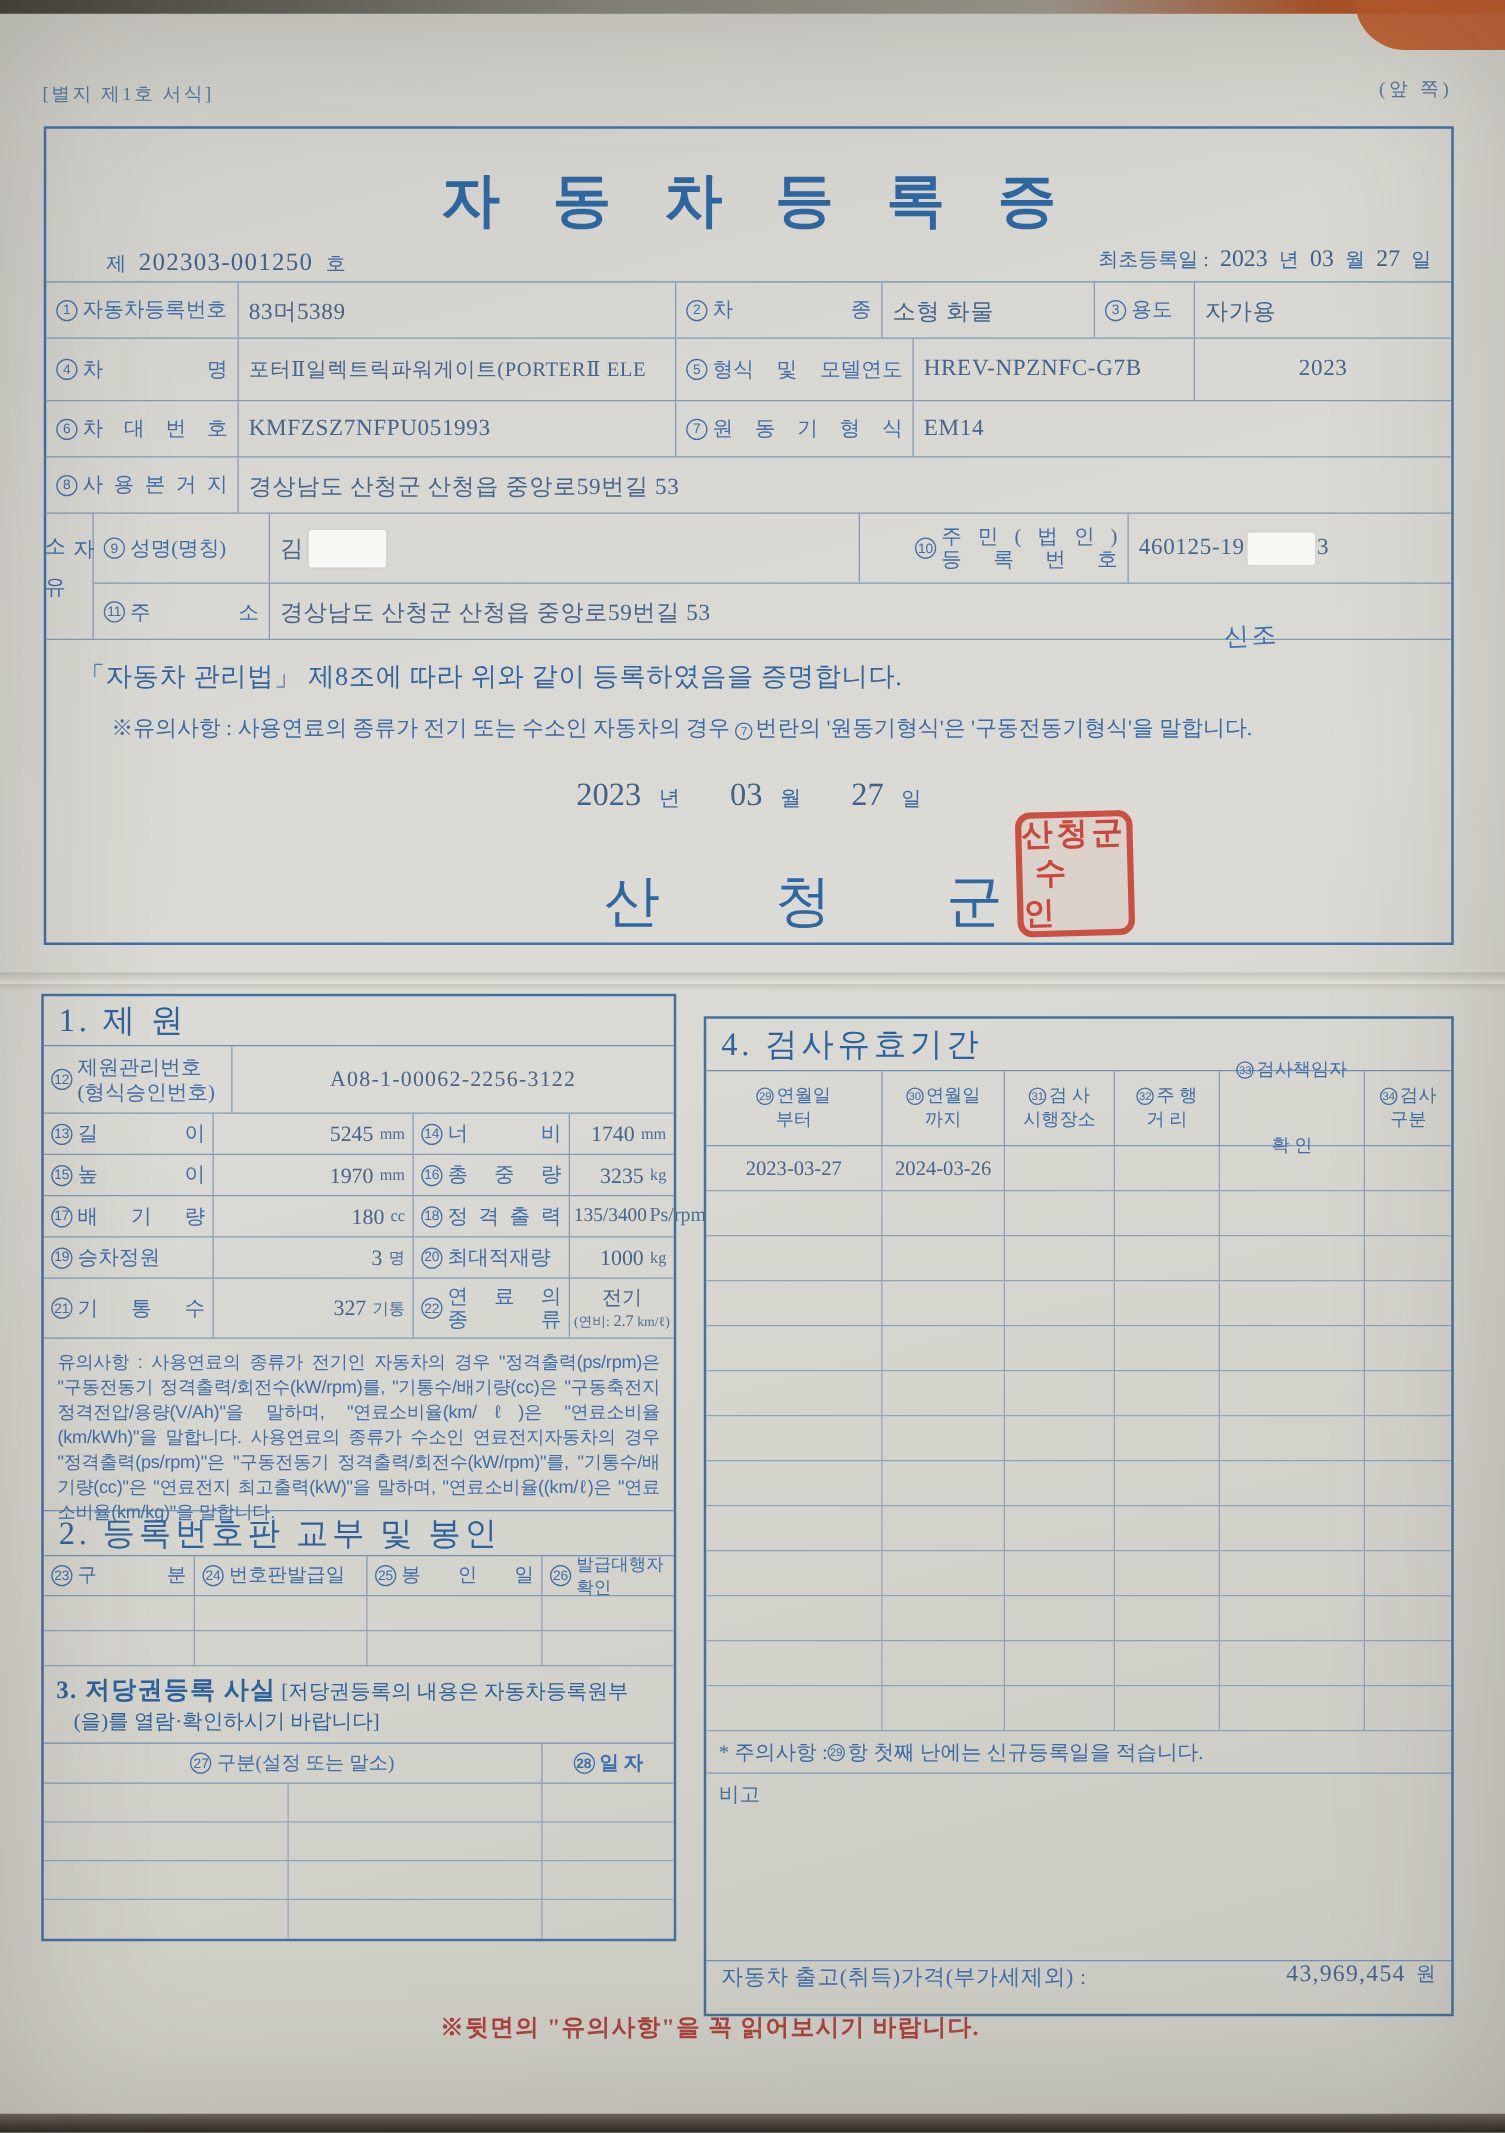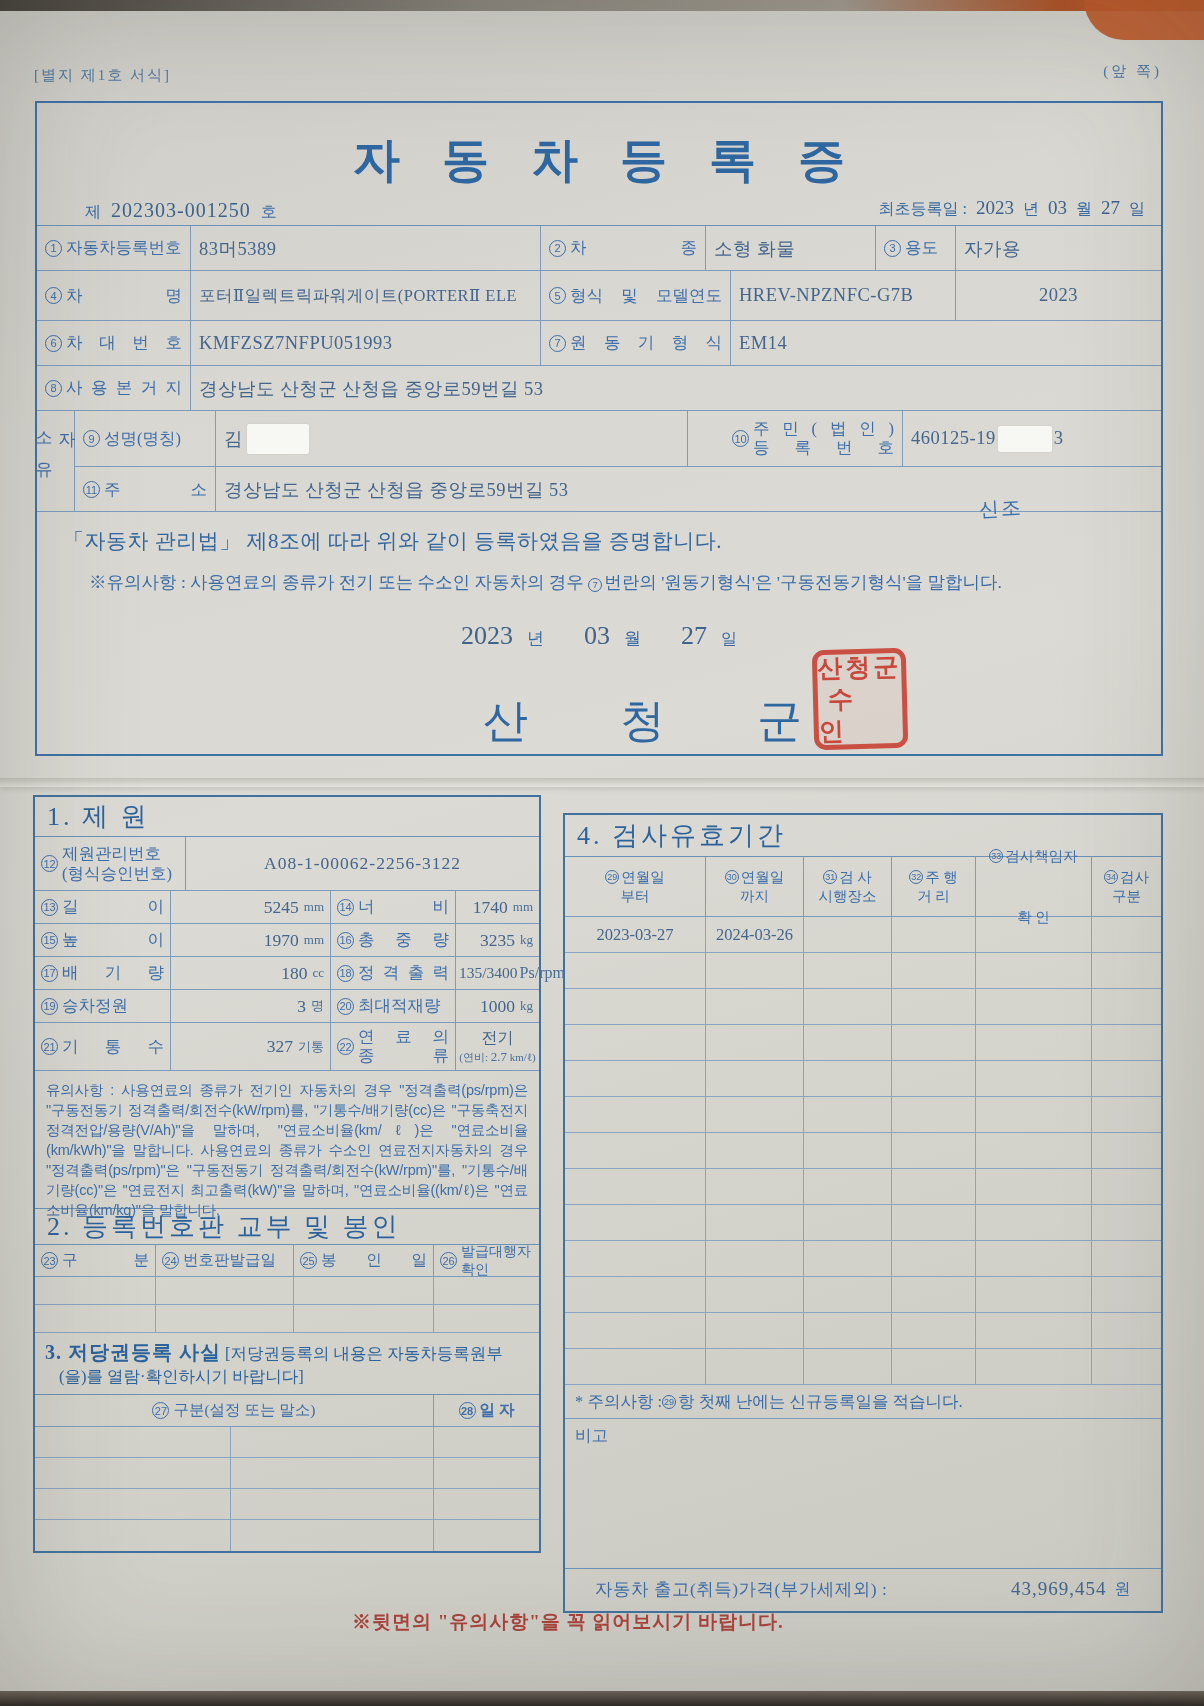--- a/index.html
+++ b/index.html
@@ -105,21 +105,21 @@
     font-size:14.5px; color:#3f6ea8; line-height:1.25; text-align:center; }
   .r4h .h1 { display:flex; align-items:center; }
   .r4-row { display:flex; border-bottom:1px solid #8aa5c2; height:36px; }
   .r4-row .c { border-left:1px solid #8aa5c2; height:100%; display:flex; align-items:center; justify-content:center;
     font-size:16.5px; color:#44658c; }
   .r4-row .c:first-child { border-left:none; }
   .caution { display:flex; align-items:center; padding:0 10px; height:34px; font-size:16.5px;
     color:#3a6ba6; border-bottom:1px solid #7d9cbd; }
   .remarks { height:150px; padding:6px 10px; font-size:16.5px; color:#3f6ea8;
     border-bottom:1.5px solid #6d92b5; }
-  .price-row { display:flex; align-items:center; height:40px; padding:0 30px; }
+  .price-row { display:flex; height:40px; padding:0 12px; }
   .price-row .plabel { font-size:17.5px; color:#3f6ea8; letter-spacing:.5px; }
   .price-row .pval { flex:1; text-align:right; font-size:19px; color:#44658c; letter-spacing:1px; }
   .price-row .punit { font-size:16px; margin-left:8px; }
 
   .footer-note { position:absolute; top:1609px; left:352px; font-size:19px; font-weight:bold;
     color:#a8433c; letter-spacing:1px; }
 
   
   .w-l1 { width:153px; } .w-v1 { width:350px; }
   .w-l2a { width:165px; } .w-v2a { width:170px; } .w-l3a { width:80px; } .w-v3a { flex:1; }

